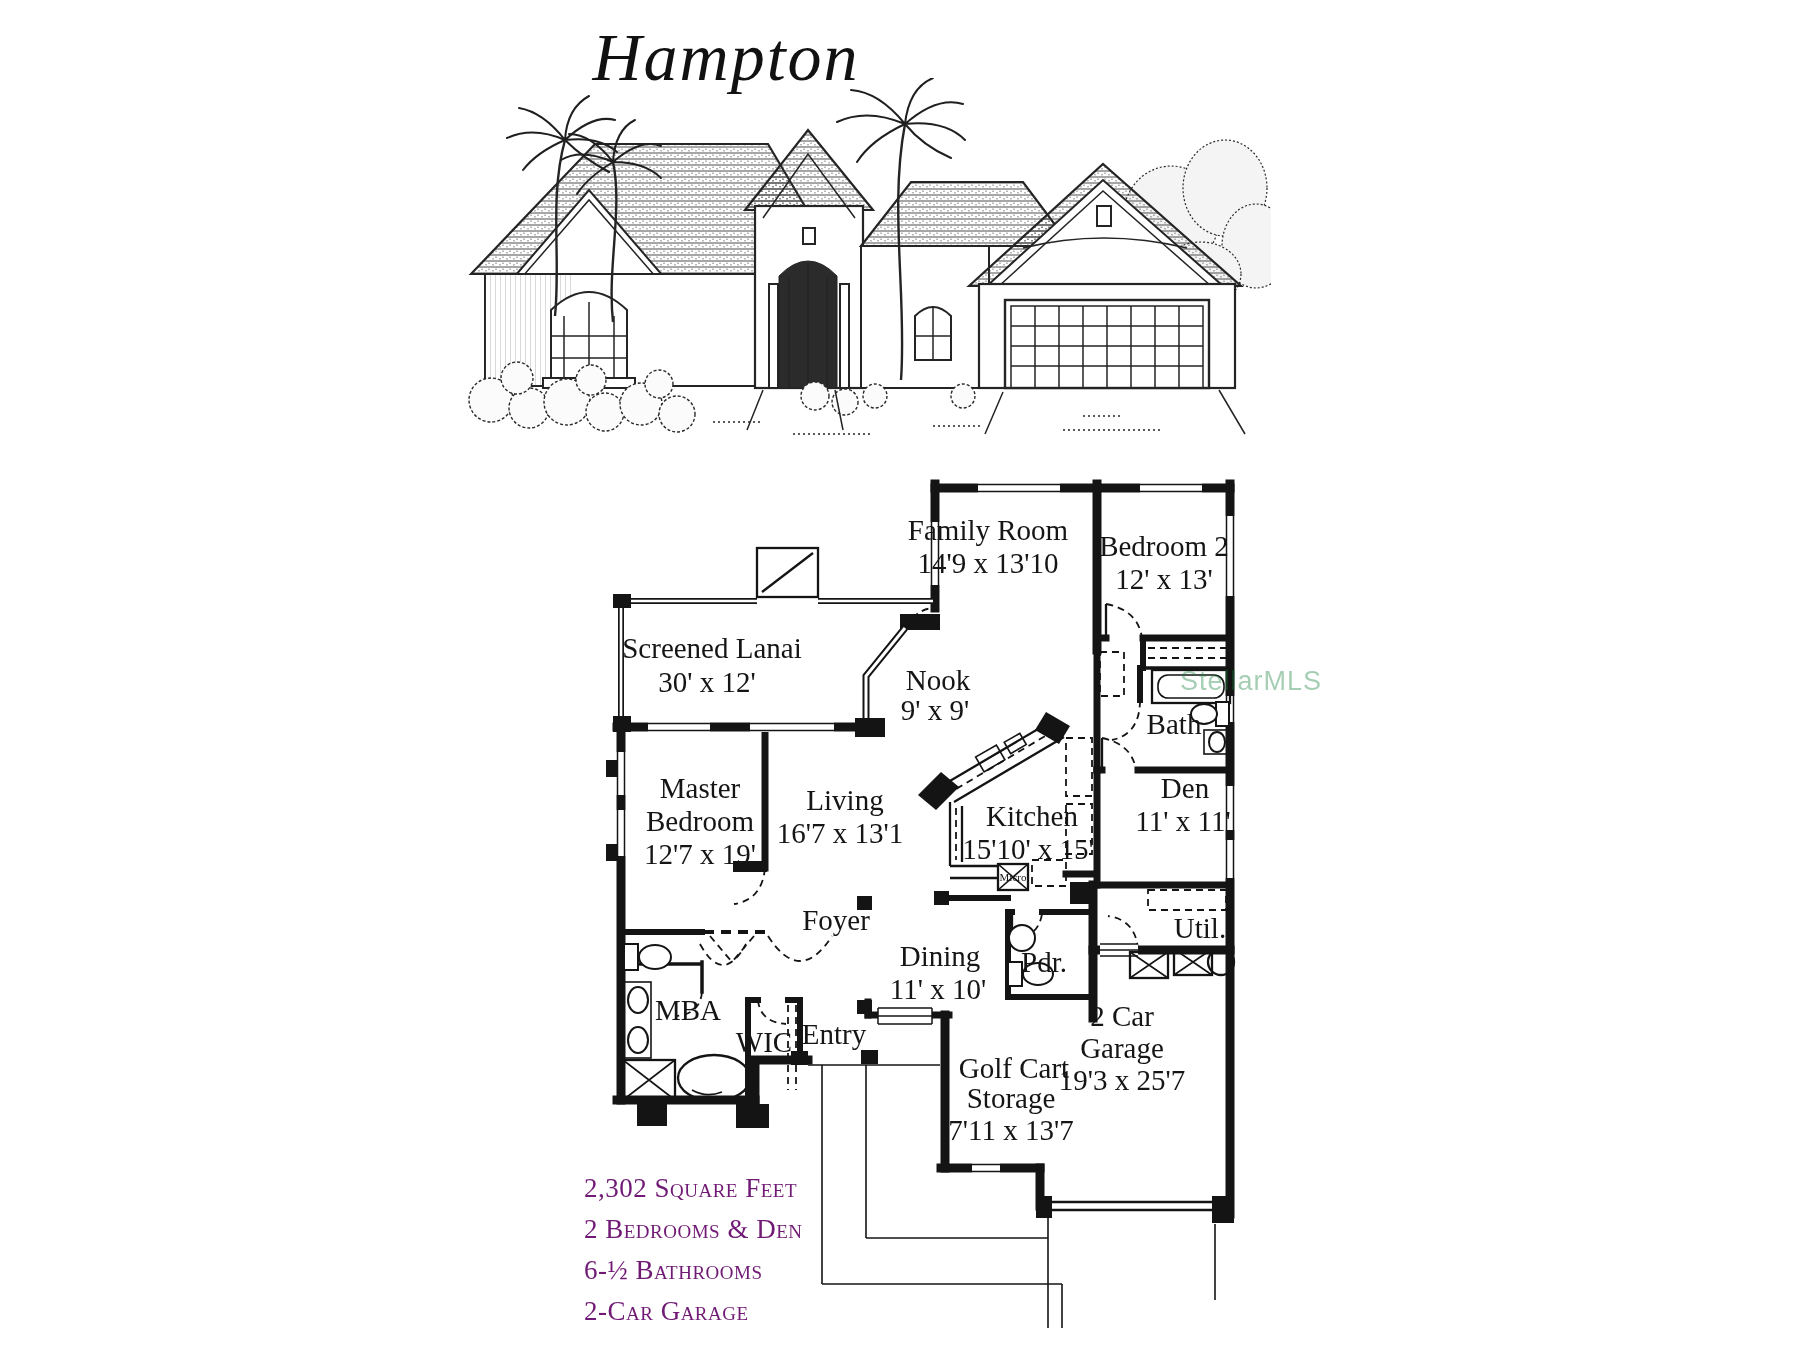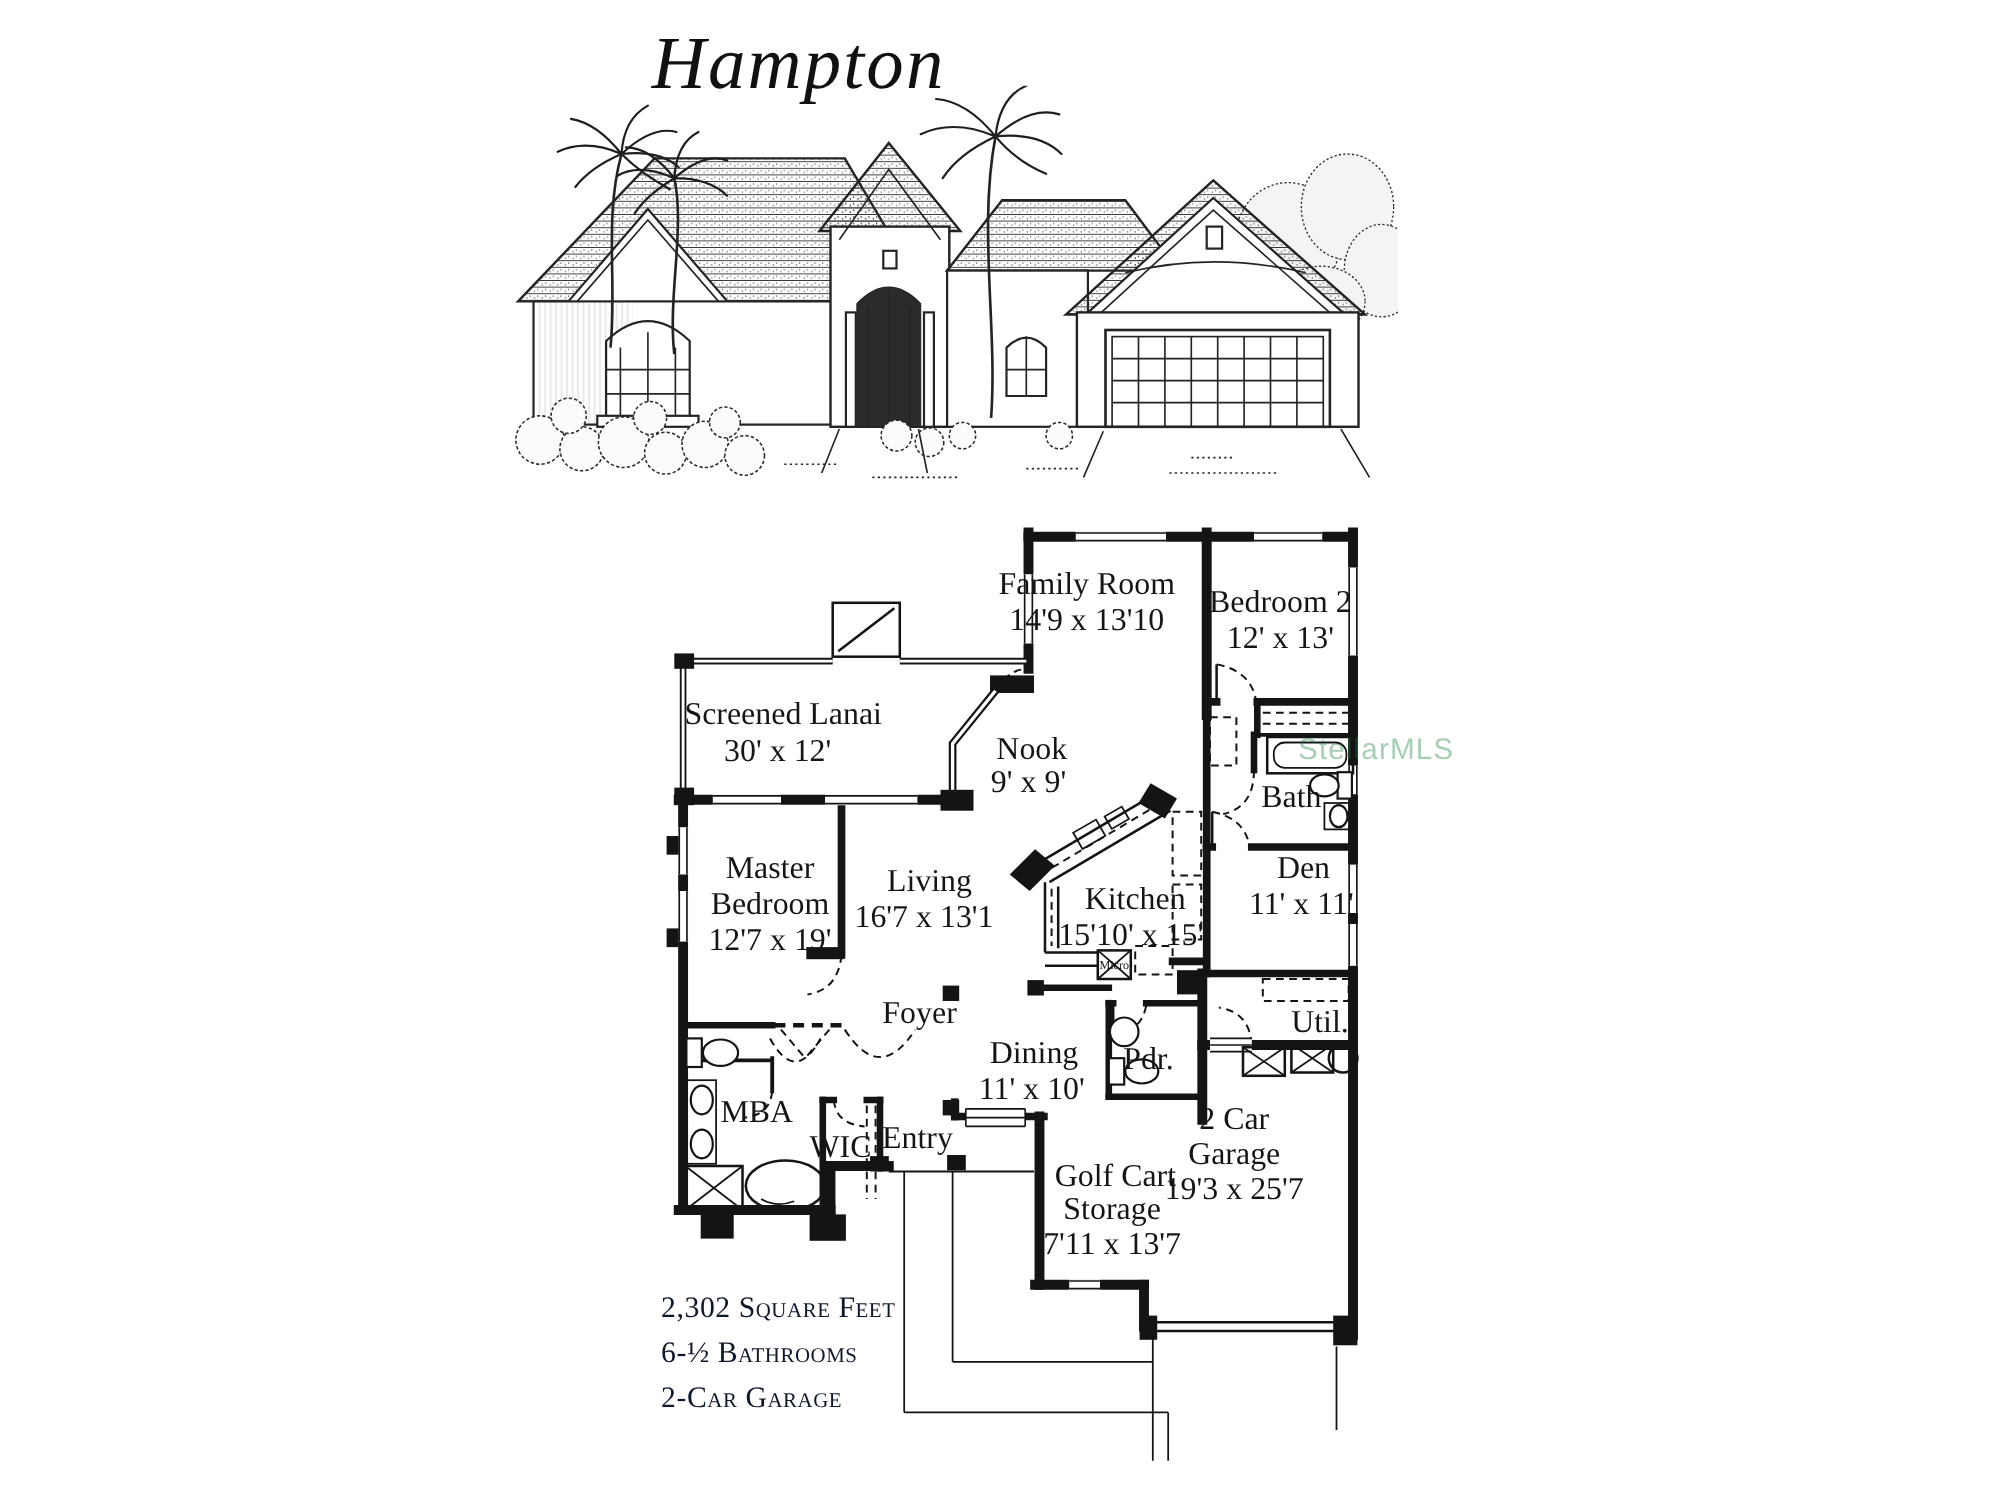--- a/index.html
+++ b/index.html
@@ -4,21 +4,21 @@
 <style>
   html,body{margin:0;padding:0;background:#ffffff;}
   .page{position:relative;width:1452px;height:1356px;background:#ffffff;overflow:hidden;
         font-family:"Liberation Serif", serif;color:#161616;}
   .title{position:absolute;left:0;right:0;top:18px;text-align:center;
          font-style:italic;font-weight:400;font-size:68px;letter-spacing:2px;color:#111;margin:0;}
   .illu{position:absolute;left:463px;top:78px;width:808px;height:368px;}
   .plan{position:absolute;left:590px;top:455px;width:660px;height:875px;}
   .specs{position:absolute;left:584px;top:1168px;width:360px;}
   .specs .line{font-size:27px;line-height:41px;letter-spacing:0.5px;
-               font-variant:small-caps;color:#0f172a;white-space:nowrap;margin-left:17px;}
+               font-variant:small-caps;color:#701a75;white-space:nowrap;}
   .watermark{position:absolute;left:1180px;top:666px;font-family:"Liberation Sans",sans-serif;
              font-size:27px;letter-spacing:1px;color:#15803d;opacity:0.38;}
   
   .w8{stroke:#141414;stroke-width:9;fill:none;stroke-linecap:square}
   .w7{stroke:#141414;stroke-width:7;fill:none;stroke-linecap:square}
   .w6{stroke:#141414;stroke-width:6;fill:none;stroke-linecap:square}
   .w4{stroke:#141414;stroke-width:3.5;fill:none;stroke-linecap:square}
   .thin{stroke:#141414;stroke-width:1.6;fill:none}
   .thin2{stroke:#141414;stroke-width:2.3;fill:none}
   .dash{stroke:#141414;stroke-width:1.8;fill:none;stroke-dasharray:7 5}
@@ -403,19 +403,20 @@
       <text class="rl" x="1011" y="1140">7'11 x 13'7</text>
       <text class="rl" x="1122" y="1026">2 Car</text>
       <text class="rl" x="1122" y="1058">Garage</text>
       <text class="rl" x="1122" y="1090">19'3 x 25'7</text>
       <text class="tinyl" x="1013" y="881">Micro</text>
     </g>
   </svg>
 
   <div class="specs">
     <div class="line">2,302 Square Feet</div>
+    <div class="line">2 Bedrooms &amp; Den</div>
     <div class="line">6-½ Bathrooms</div>
     <div class="line">2-Car Garage</div>
   </div>
 
   <div class="watermark">StellarMLS</div>
 
 </div>
 
 </body></html>

